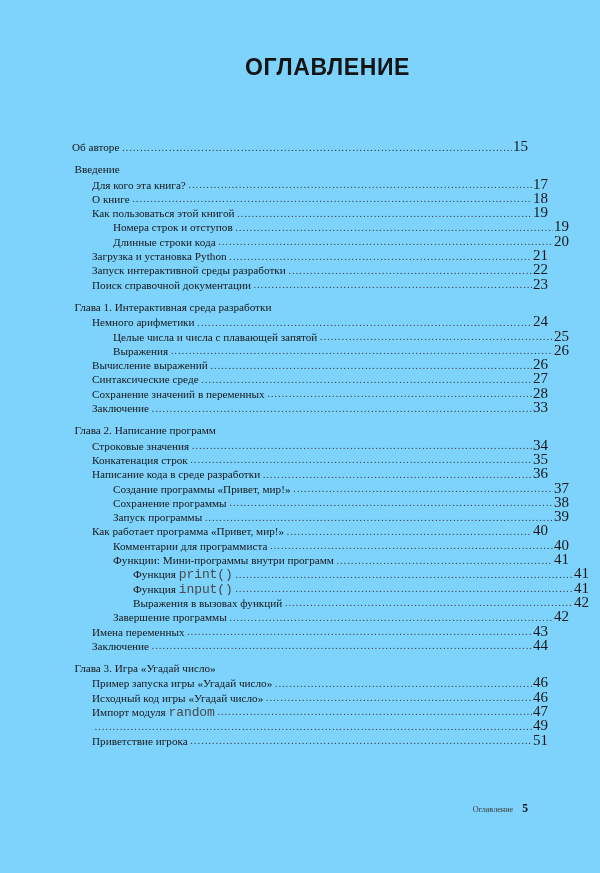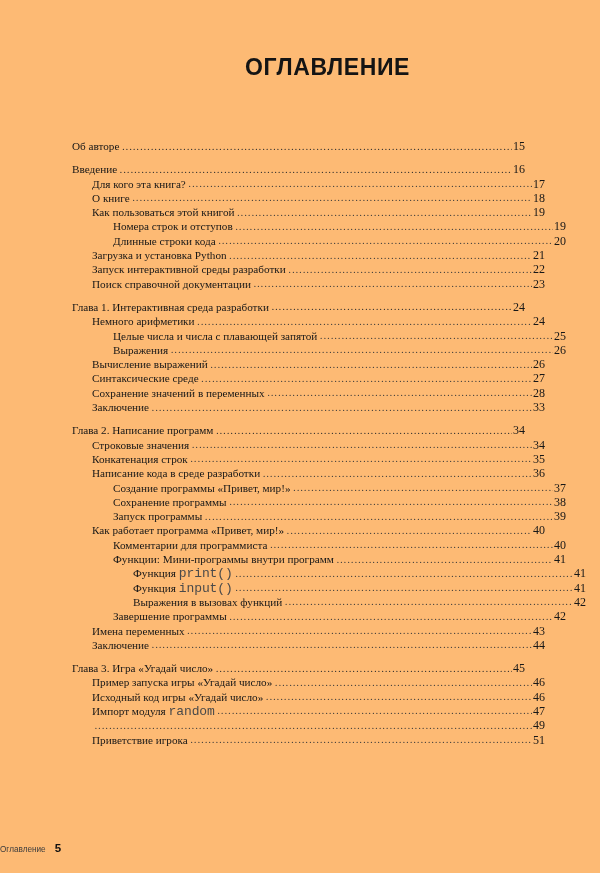--- a/index.html
+++ b/index.html
@@ -12,21 +12,21 @@
     height: 873px;
     position: relative;
     font-family: "Liberation Serif", "DejaVu Serif", serif;
     color: #171717;
     overflow: hidden;
   }
 
   #page {
     position: absolute;
     inset: 0;
-    background: #fdba74;
+    background: #7dd3fc;
   }
 
   
   .toc-title {
     position: absolute;
     left: 0;
     top: 54px;
     width: 410px;
     text-align: right;
     font-family: "Liberation Sans", "DejaVu Sans", sans-serif;
@@ -66,61 +66,60 @@
     margin: 0 1.5px 0 2.5px;
     font-size: 11.2px;
     letter-spacing: 0.8px;
     color: #3a3a3a;
     position: relative;
     top: -0.5px;
   }
 
   .toc-row .page {
     flex: 0 0 auto;
-    font-size: 12px;
-    text-align: left;
+    font-size: 15px;
+    text-align: center;
     min-width: 15px;
   }
 
   
   .lvl1 { margin-left: 0px; }
   .lvl2 { margin-left: 20px; }
   .lvl3 { margin-left: 41px; }
   .lvl4 { margin-left: 61px; }
 
   .lvl1 .label, .lvl1 .page { font-weight: normal; }
   .lvl1 .leader { color: #2c2c2c; }
 
   .lvl2 .label, .lvl2 .page,
   .lvl3 .label, .lvl3 .page,
   .lvl4 .label, .lvl4 .page { font-weight: normal; }
 
   .lvl4 .label { font-weight: normal; }
 
   
-  .gap-before { margin-top: 9px; }
+  .gap-before { margin-top: 9px; flex-direction: column; }
 
   code, .mono {
     font-family: "Liberation Mono", "DejaVu Sans Mono", monospace;
     font-size: 13px;
     color: #4a4a4a;
     letter-spacing: -0.1px;
   }
 
   
   .footer {
     position: absolute;
     left: 0;
     top: 802px;
     width: 528px;
-    text-align: left;
-    font-family: Liberation Sans, sans-serif;
+    text-align: right;
+    font-family: Liberation Serif, serif;
     font-size: 8.2px;
     color: #3d3d3d;
-    margin-top: 40px;
   }
   .footer .fnum {
     font-weight: bold;
     font-size: 11.5px;
     color: #111111;
     margin-left: 9px;
   }
 </style>
 </head>
 <body>

